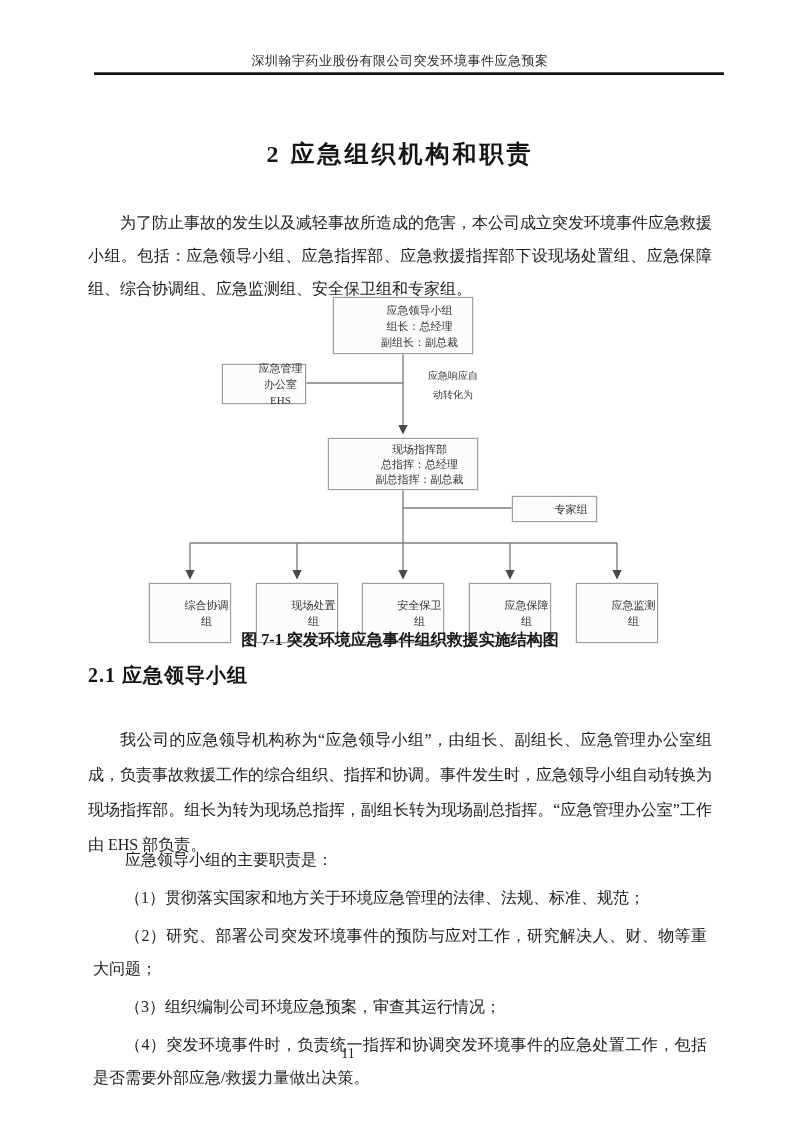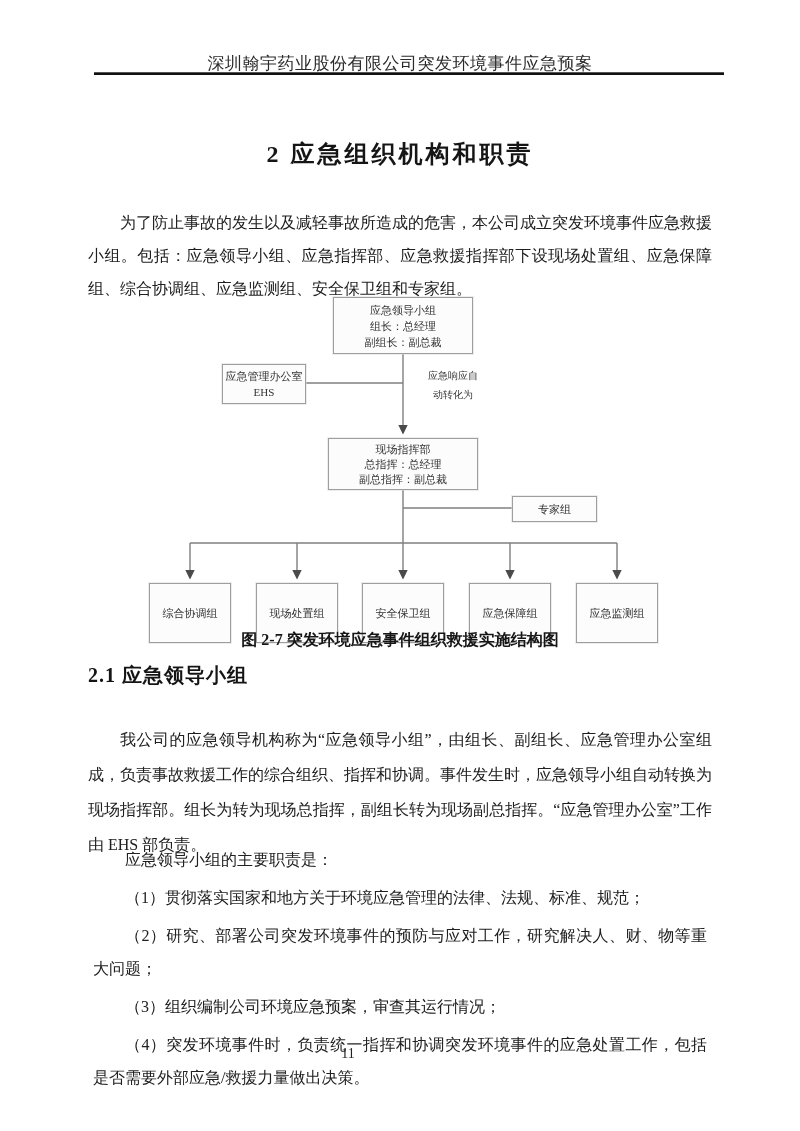--- a/index.html
+++ b/index.html
@@ -6,21 +6,21 @@
   .page{
     position:relative;
     width:800px;height:1131px;
     background:#ffffff;
     font-family:"Liberation Serif","DejaVu Serif",serif;
     color:#1f1f1f;
     overflow:hidden;
   }
   .header-title{
     position:absolute;top:52px;left:0;width:800px;
-    text-align:center;font-size:17px;color:#2a2a2a;letter-spacing:0.5px;
+    text-align:center;font-size:13px;color:#2a2a2a;letter-spacing:0.5px;
   }
   .header-rule{
     position:absolute;top:72px;left:94px;width:630px;height:2px;
     background:#111;border-top:1px solid #555;
   }
   .chapter-title{
     position:absolute;top:138px;left:0;width:800px;
     text-align:center;font-size:24px;font-weight:bold;letter-spacing:3px;color:#151515;
   }
   .para{
@@ -32,20 +32,21 @@
   .section-para{top:706px;line-height:35px;}
   .diagram{position:absolute;top:290px;left:0;width:800px;height:345px;}
   .diagram svg{position:absolute;top:0;left:0;}
   .dbox{
     position:absolute;box-sizing:border-box;
     border:1px solid #9e9e9e;background:#fcfcfc;
     font-size:11px;color:#333;text-align:center;
     display:flex;flex-direction:column;justify-content:center;
     line-height:16px;
     box-shadow:0 0 0 1px rgba(220,220,220,.5);
+    padding-left:33px;
   }
   .dbox-leader{left:333px;top:7px;width:140px;height:57px;}
   .dbox-ehs{left:222px;top:74px;width:84px;height:40px;}
   .dbox-cmd{left:328px;top:148px;width:150px;height:52px;line-height:15px;}
   .dbox-expert{left:512px;top:206px;width:85px;height:26px;}
   .dbox-bottom{top:293px;width:82px;height:60px;}
   .b0{left:149px;} .b1{left:256px;} .b2{left:362px;} .b3{left:469px;} .b4{left:576px;}
   .transition-label{
     position:absolute;left:413px;top:76px;width:80px;
     font-size:10px;line-height:19px;text-align:center;color:#333;
@@ -141,21 +142,21 @@
       <div>安全保卫组</div>
     </div>
     <div class="dbox dbox-bottom b3">
       <div>应急保障组</div>
     </div>
     <div class="dbox dbox-bottom b4">
       <div>应急监测组</div>
     </div>
   </div>
 
-  <div class="figure-caption">图 2-7 突发环境应急事件组织救援实施结构图</div>
+  <div class="figure-caption">图 7-1 突发环境应急事件组织救援实施结构图</div>
 
   <div class="section-title">2.1 应急领导小组</div>
 
   <p class="para section-para">我公司的应急领导机构称为“应急领导小组”，由组长、副组长、应急管理办公室组成，负责事故救援工作的综合组织、指挥和协调。事件发生时，应急领导小组自动转换为现场指挥部。组长为转为现场总指挥，副组长转为现场副总指挥。“应急管理办公室”工作由 EHS 部负责。</p>
 
   <div class="duties">
     <p>应急领导小组的主要职责是：</p>
     <p>（1）贯彻落实国家和地方关于环境应急管理的法律、法规、标准、规范；</p>
     <p>（2）研究、部署公司突发环境事件的预防与应对工作，研究解决人、财、物等重大问题；</p>
     <p>（3）组织编制公司环境应急预案，审查其运行情况；</p>

